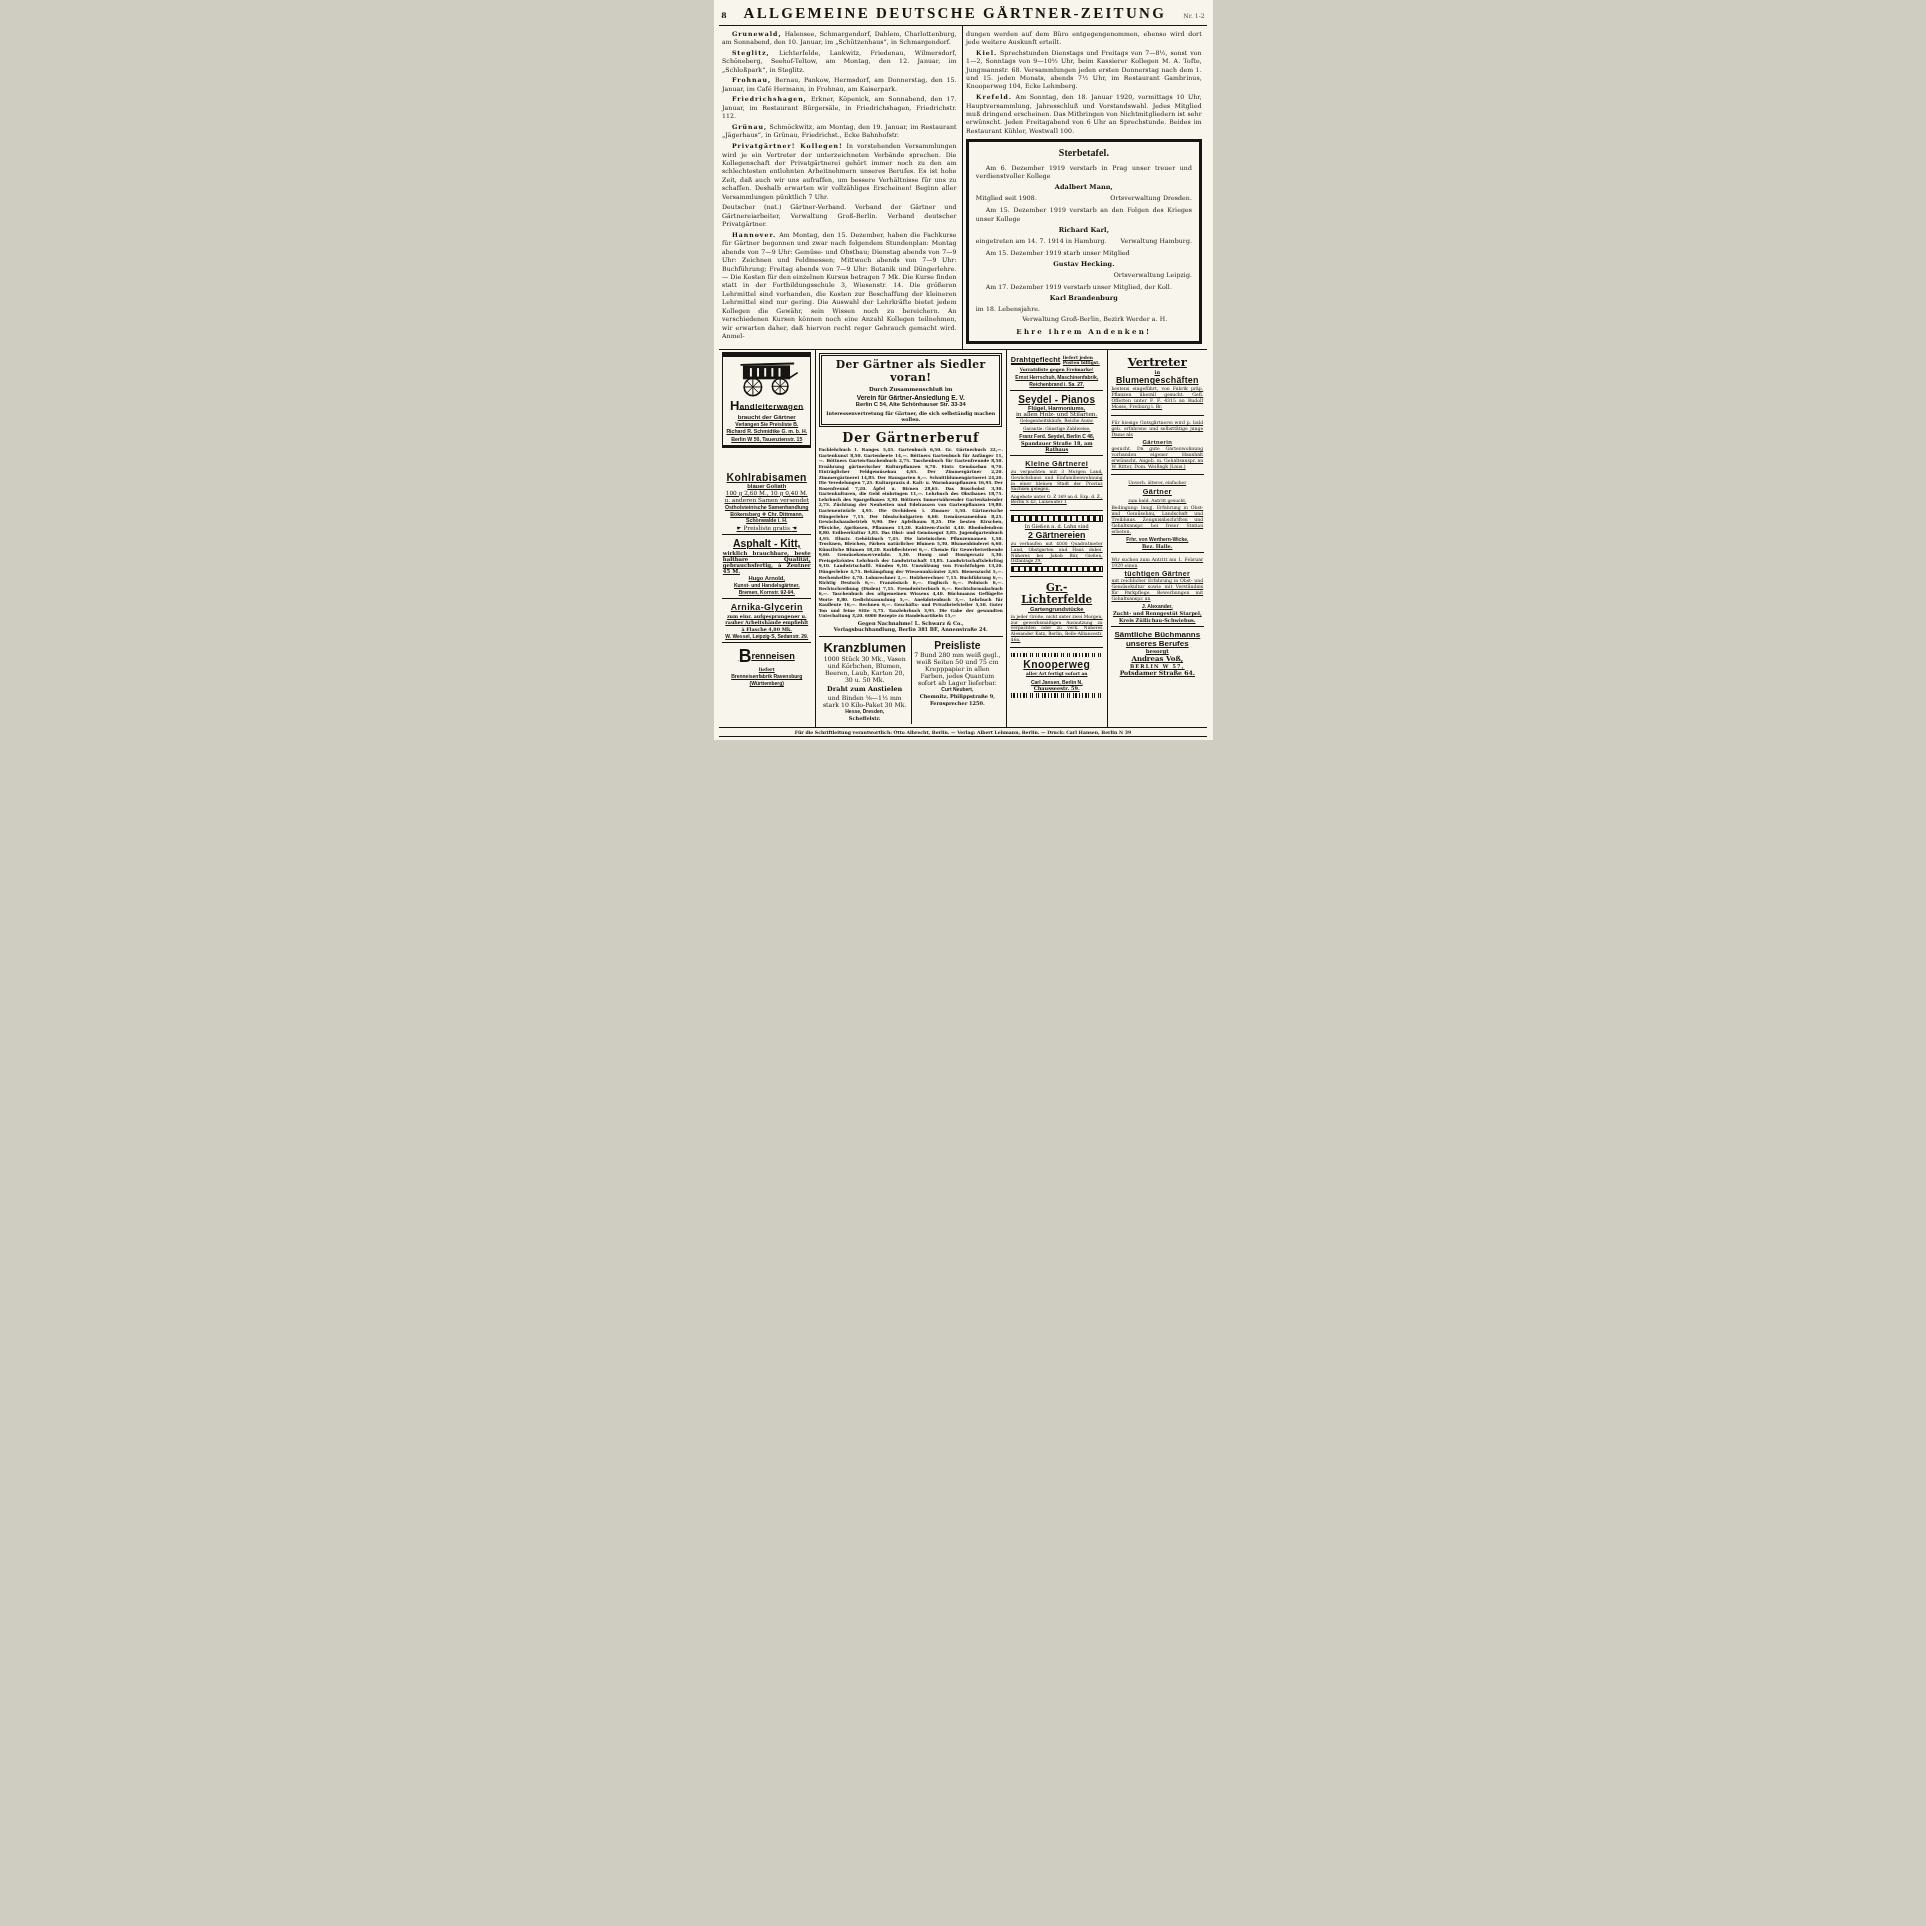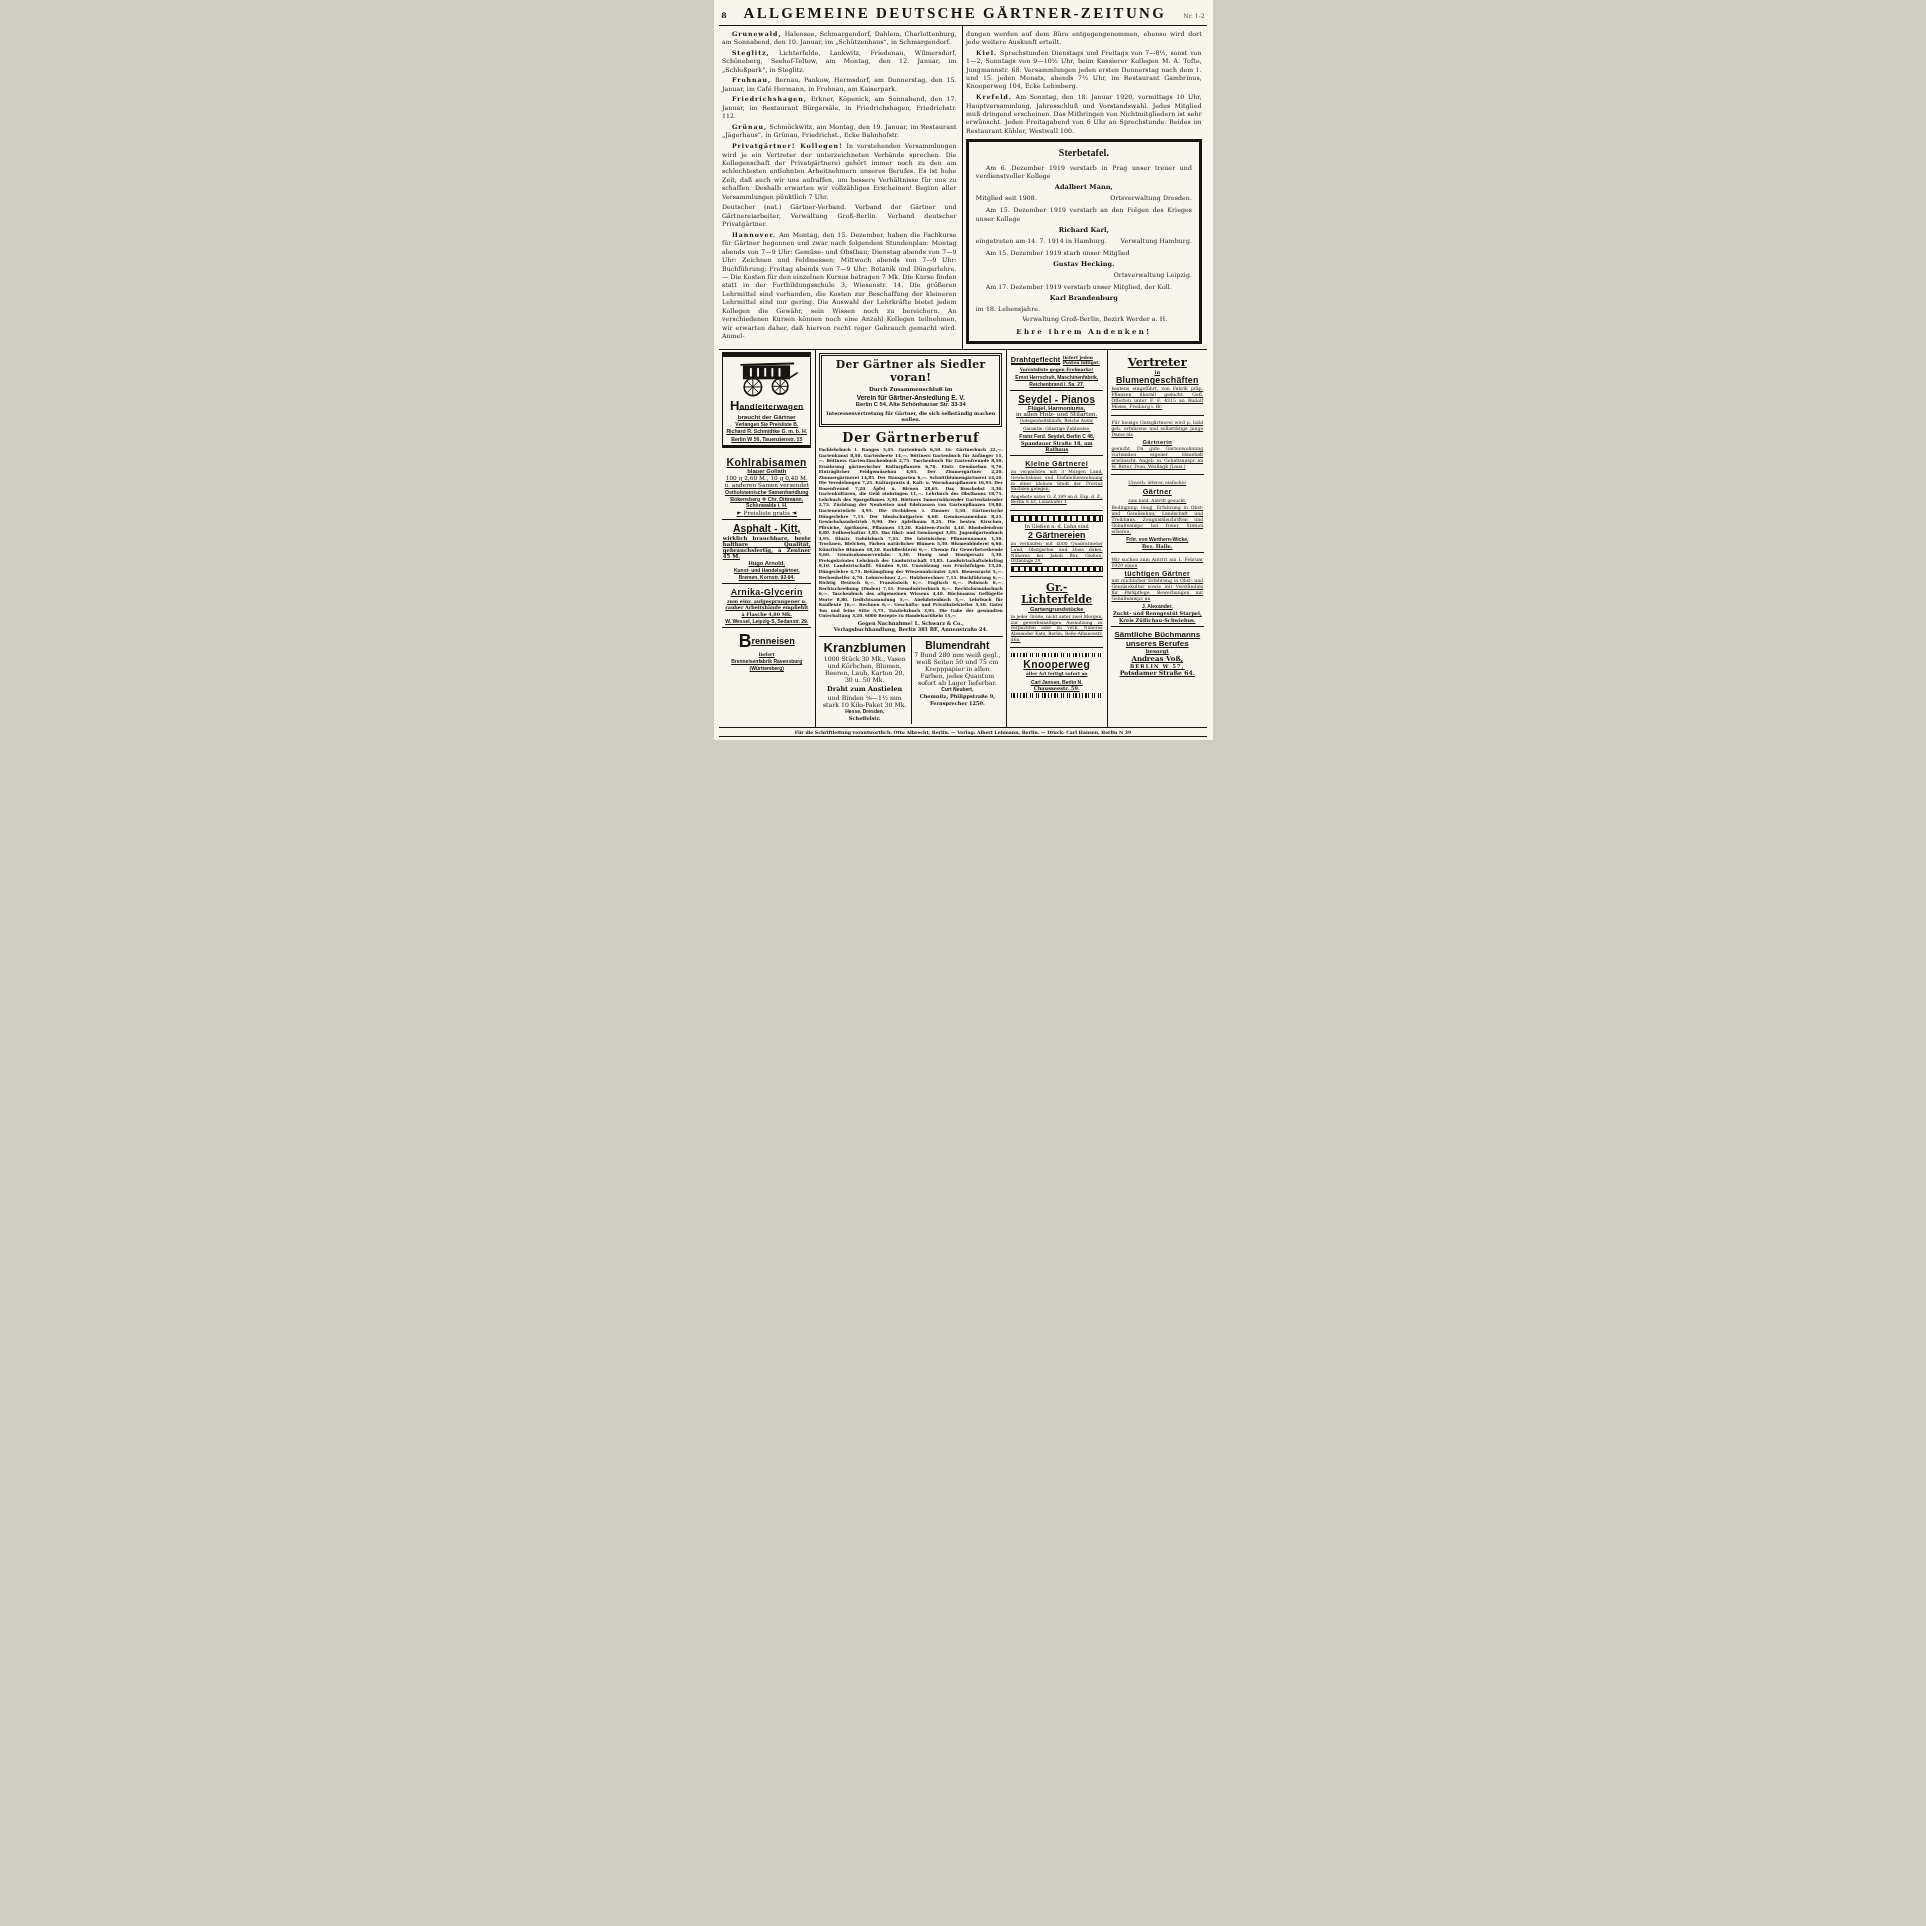--- a/index.html
+++ b/index.html
@@ -40,21 +40,21 @@
   .adcol{box-sizing:border-box;padding:2.3px 3.1px;}
   .adcol + .adcol{border-left:0.8px solid #171511;}
   .ad{padding:3.1px 0.8px;border-bottom:1.2px double #171511;text-align:center;text-decoration:underline;}
   .ad:last-child{border-bottom:none;}
   .ad .body{font-size:4.4px;line-height:1.3;text-align:justify;margin:1.5px 0;}
   .ad .bodyc{font-size:4.4px;line-height:1.3;text-align:center;margin:1.5px 0;}
   .hd-sans{font-family:"Liberation Sans","DejaVu Sans",sans-serif;font-weight:bold;}
   .hd-serif{font-family:"DejaVu Serif",serif;font-weight:bold;}
   
   .wagonbox{border:1.5px solid #171511;border-top:5.4px solid #171511;border-bottom:3.9px solid #171511;
-    padding:2.3px 2.3px 3.9px 2.3px;margin-bottom:5px;}
+    padding:2.3px 2.3px 3.9px 2.3px;margin-bottom:20px;}
   .wagonbox svg{display:block;margin:0.8px auto;}
   .hlw-line1{font-size:8px;letter-spacing:0.4px;}
   .hlw-line1 .bigH{font-size:13px;vertical-align:-1.5px;}
   .hlw-line2{font-size:6.2px;font-weight:bold;}
   .hlw-line3{font-size:5px;font-weight:bold;margin-top:1.2px;}
   .hlw-firm{font-size:5.2px;font-weight:bold;margin-top:1.2px;}
   .kohl-title{font-size:10.4px;letter-spacing:0.4px;}
   .kohl-sub{font-size:5.8px;font-weight:bold;}
   .kohl-price{font-size:5.8px;margin-top:1.2px;}
   .kohl-firm{font-size:5.2px;font-weight:bold;margin-top:0.8px;}
@@ -272,21 +272,21 @@
       <div class="twoads">
         <div class="half">
           <div class="kranz-title hd-sans">Kranzblumen</div>
           <div class="body">1000 Stück 30 Mk., Vasen und Körbchen, Blumen, Beeren, Laub, Karton 20, 30 u. 50 Mk.</div>
           <div class="kranz-sub hd-serif">Draht zum Anstielen</div>
           <div class="body">und Binden ⅛—1½ mm stark 10 Kilo-Paket 30 Mk.</div>
           <div class="firm-ln hd-sans">Hesse, Dresden,</div>
           <div class="firm-ln">Scheffelstr.</div>
         </div>
         <div class="half">
-          <div class="bd-title hd-sans">Blumendraht</div>
+          <div class="bd-title hd-sans">Preisliste</div>
           <div class="body">7 Bund 280 mm weiß gegl., weiß Seiten 50 und 75 cm Krepppapier in allen Farben, jedes Quantum sofort ab Lager lieferbar.</div>
           <div class="firm-ln hd-sans">Curt Neubert,</div>
           <div class="firm-ln">Chemnitz, Philippstraße 9,</div>
           <div class="firm-ln">Fernsprecher 1250.</div>
         </div>
       </div>
     </div>
 
     <div class="adcol">
       <div class="ad">

